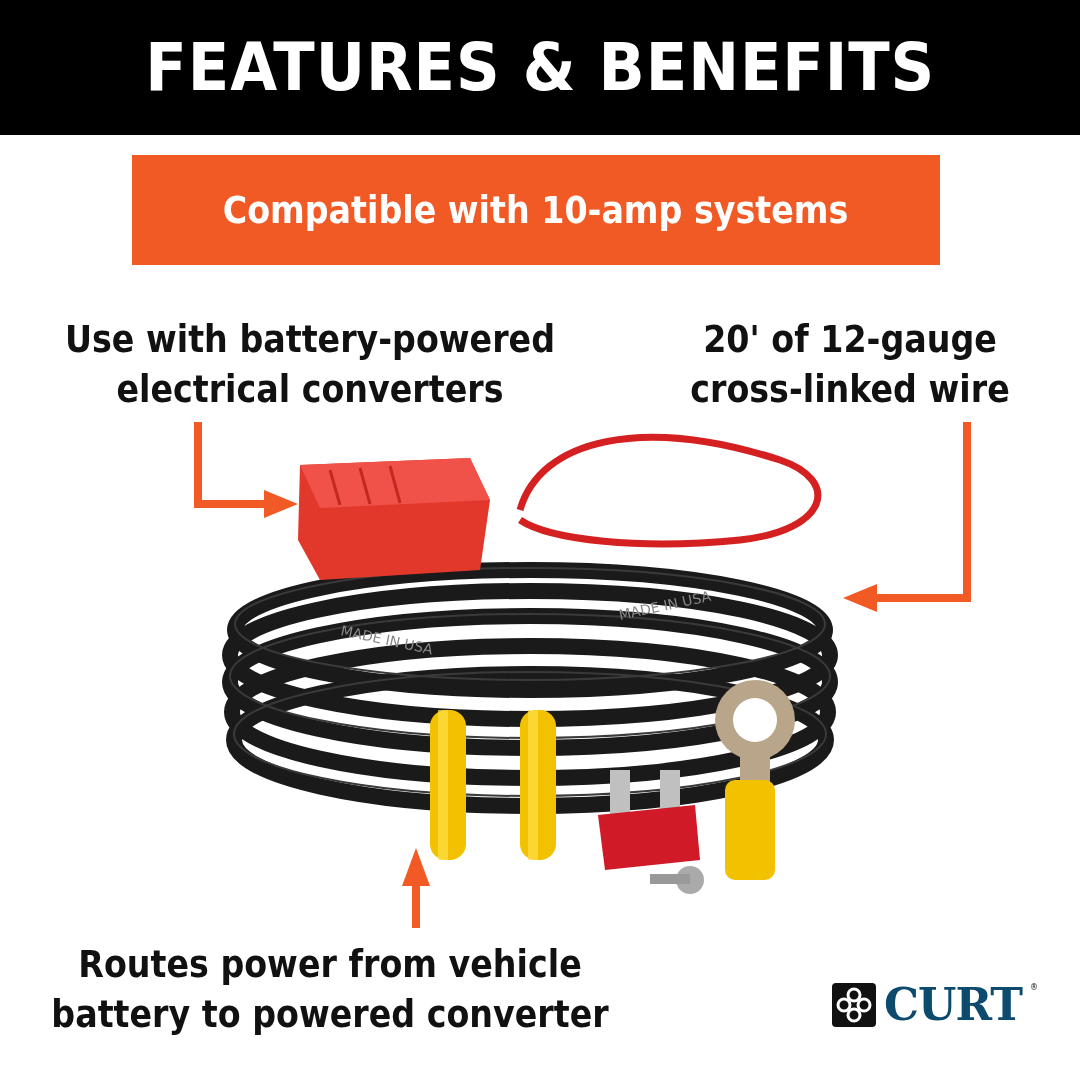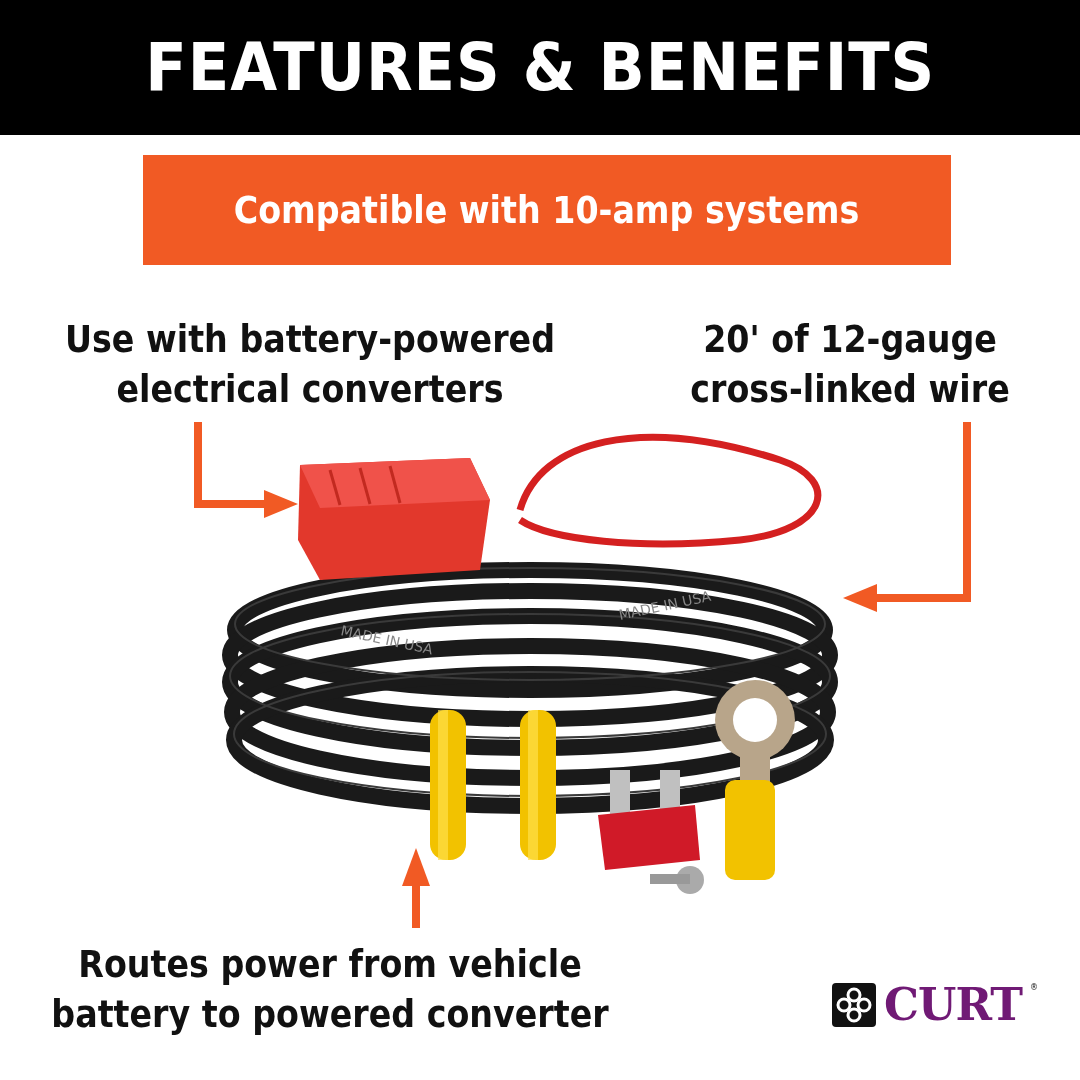--- a/index.html
+++ b/index.html
@@ -4,38 +4,38 @@
 <style>
   * { box-sizing: border-box; margin: 0; padding: 0; }
   html, body { width: 1080px; height: 1080px; background: #ffffff; overflow: hidden; }
   body { position: relative; font-family: "DejaVu Sans", sans-serif; }
 
   .header-bar { position: absolute; left: 0; top: 0; width: 1080px; height: 135px; background: #000000;
     display: flex; align-items: center; justify-content: center; }
   .header-title { color: #ffffff; font-family: "DejaVu Sans", sans-serif; font-weight: bold;
     font-size: 66px; letter-spacing: 1px; transform: scaleX(0.92); }
 
-  .banner { position: absolute; left: 143px; top: 155px; width: 808px; height: 110px; background: #f15a24;
+  .banner { position: absolute; left: 132px; top: 155px; width: 808px; height: 110px; background: #f15a24;
     display: flex; align-items: center; justify-content: center; }
   .banner-text { color: #ffffff; font-weight: bold; font-size: 37px; transform: scaleX(0.9); }
 
   .callout { position: absolute; text-align: center; color: #111111; font-weight: bold; font-size: 37px;
     line-height: 50px; transform: scaleX(0.9); }
   .callout span { display: block; white-space: nowrap; }
   .callout-left { left: 30px; top: 315px; width: 560px; transform-origin: center; }
   .callout-right { left: 660px; top: 315px; width: 380px; }
   .callout-bottom { left: 20px; top: 940px; width: 620px; }
 
   .arrow-line { position: absolute; background: #f15a24; }
 
   .product { position: absolute; left: 220px; top: 420px; width: 640px; height: 480px; }
 
   .logo { position: absolute; left: 832px; top: 983px; display: flex; align-items: center; gap: 8px; }
   .logo-mark { width: 44px; height: 44px; background: #111; border-radius: 4px; position: relative; }
-  .logo-text { font-family: "DejaVu Serif", serif; font-weight: bold; font-size: 44px; color: #701a75; letter-spacing: -1px; line-height: 44px; }
+  .logo-text { font-family: "DejaVu Serif", serif; font-weight: bold; font-size: 44px; color: #0c4a6e; letter-spacing: -1px; line-height: 44px; }
   .logo-reg { font-size: 8px; align-self: flex-start; color: #111; }
 </style>
 </head>
 <body>
 
 <div class="header-bar">
   <div class="header-title">FEATURES &amp; BENEFITS</div>
 </div>
 
 <div class="banner">

